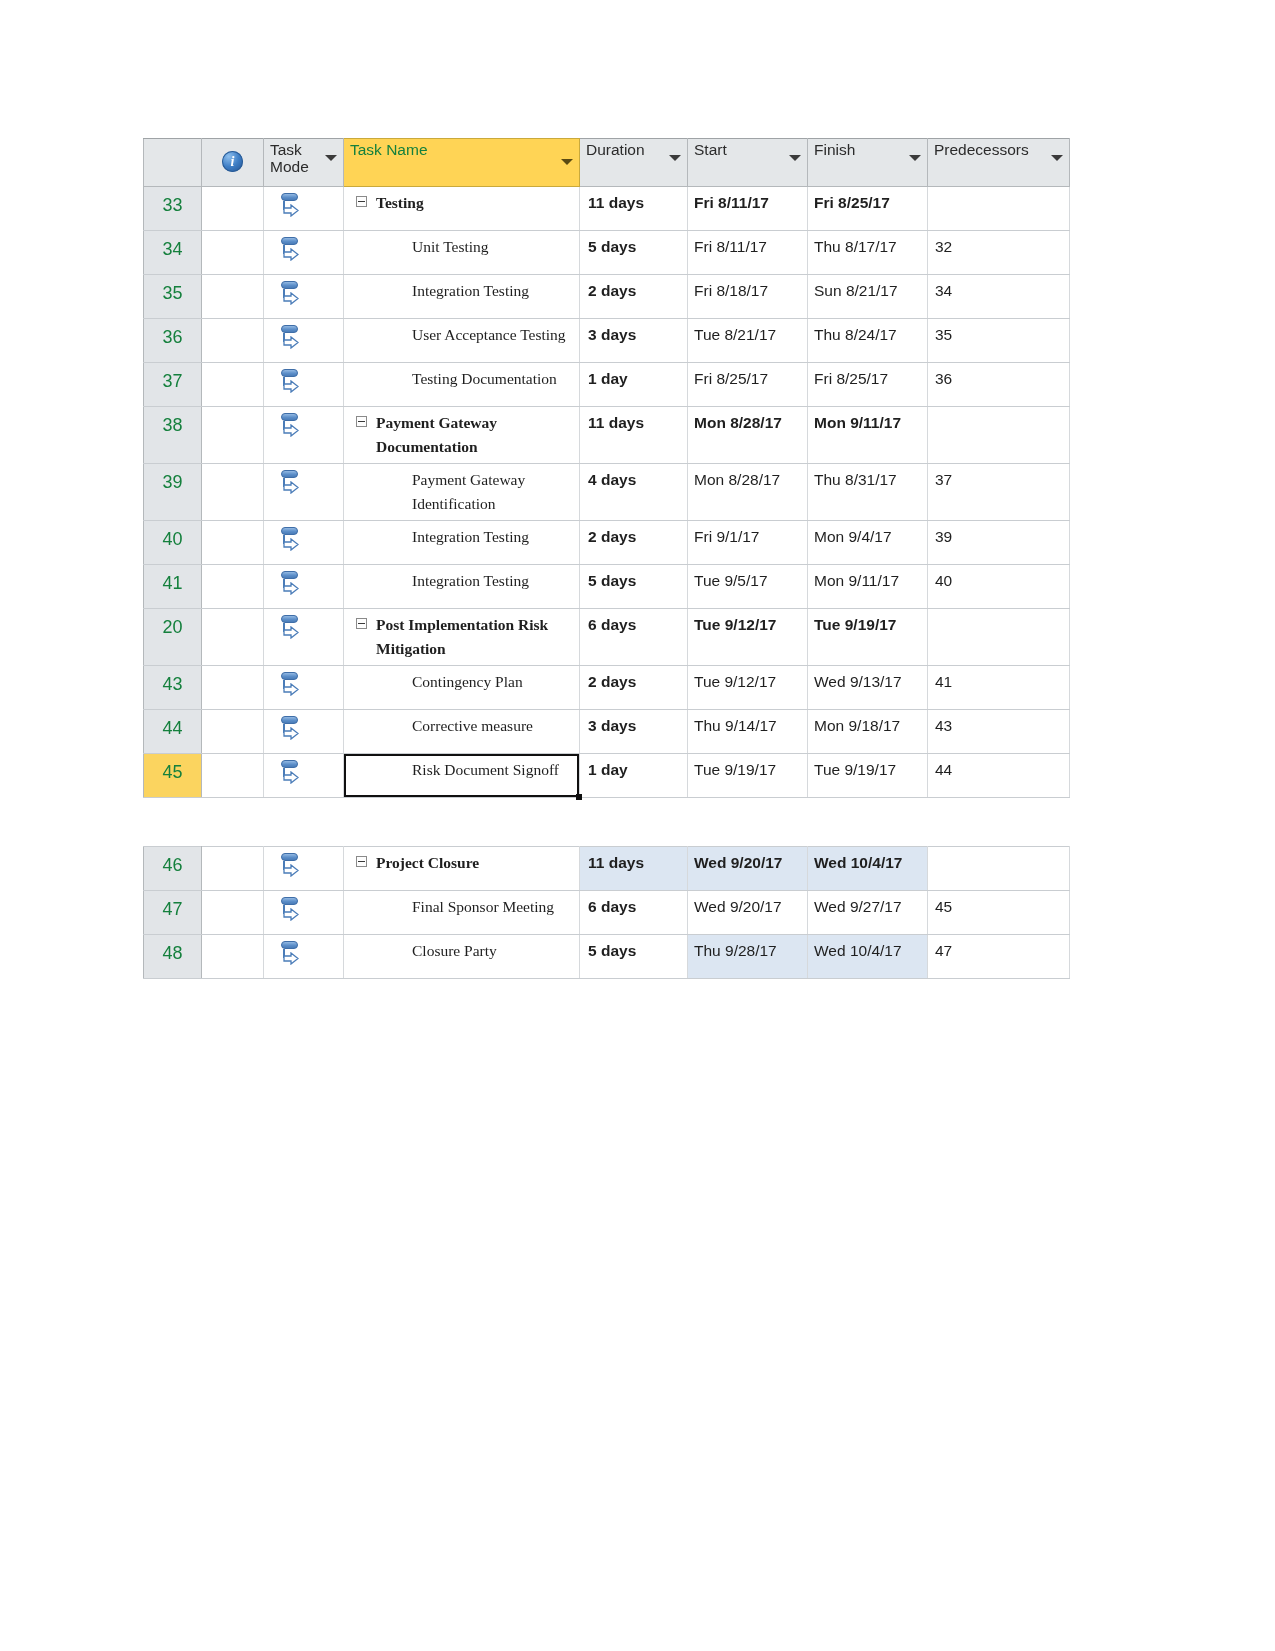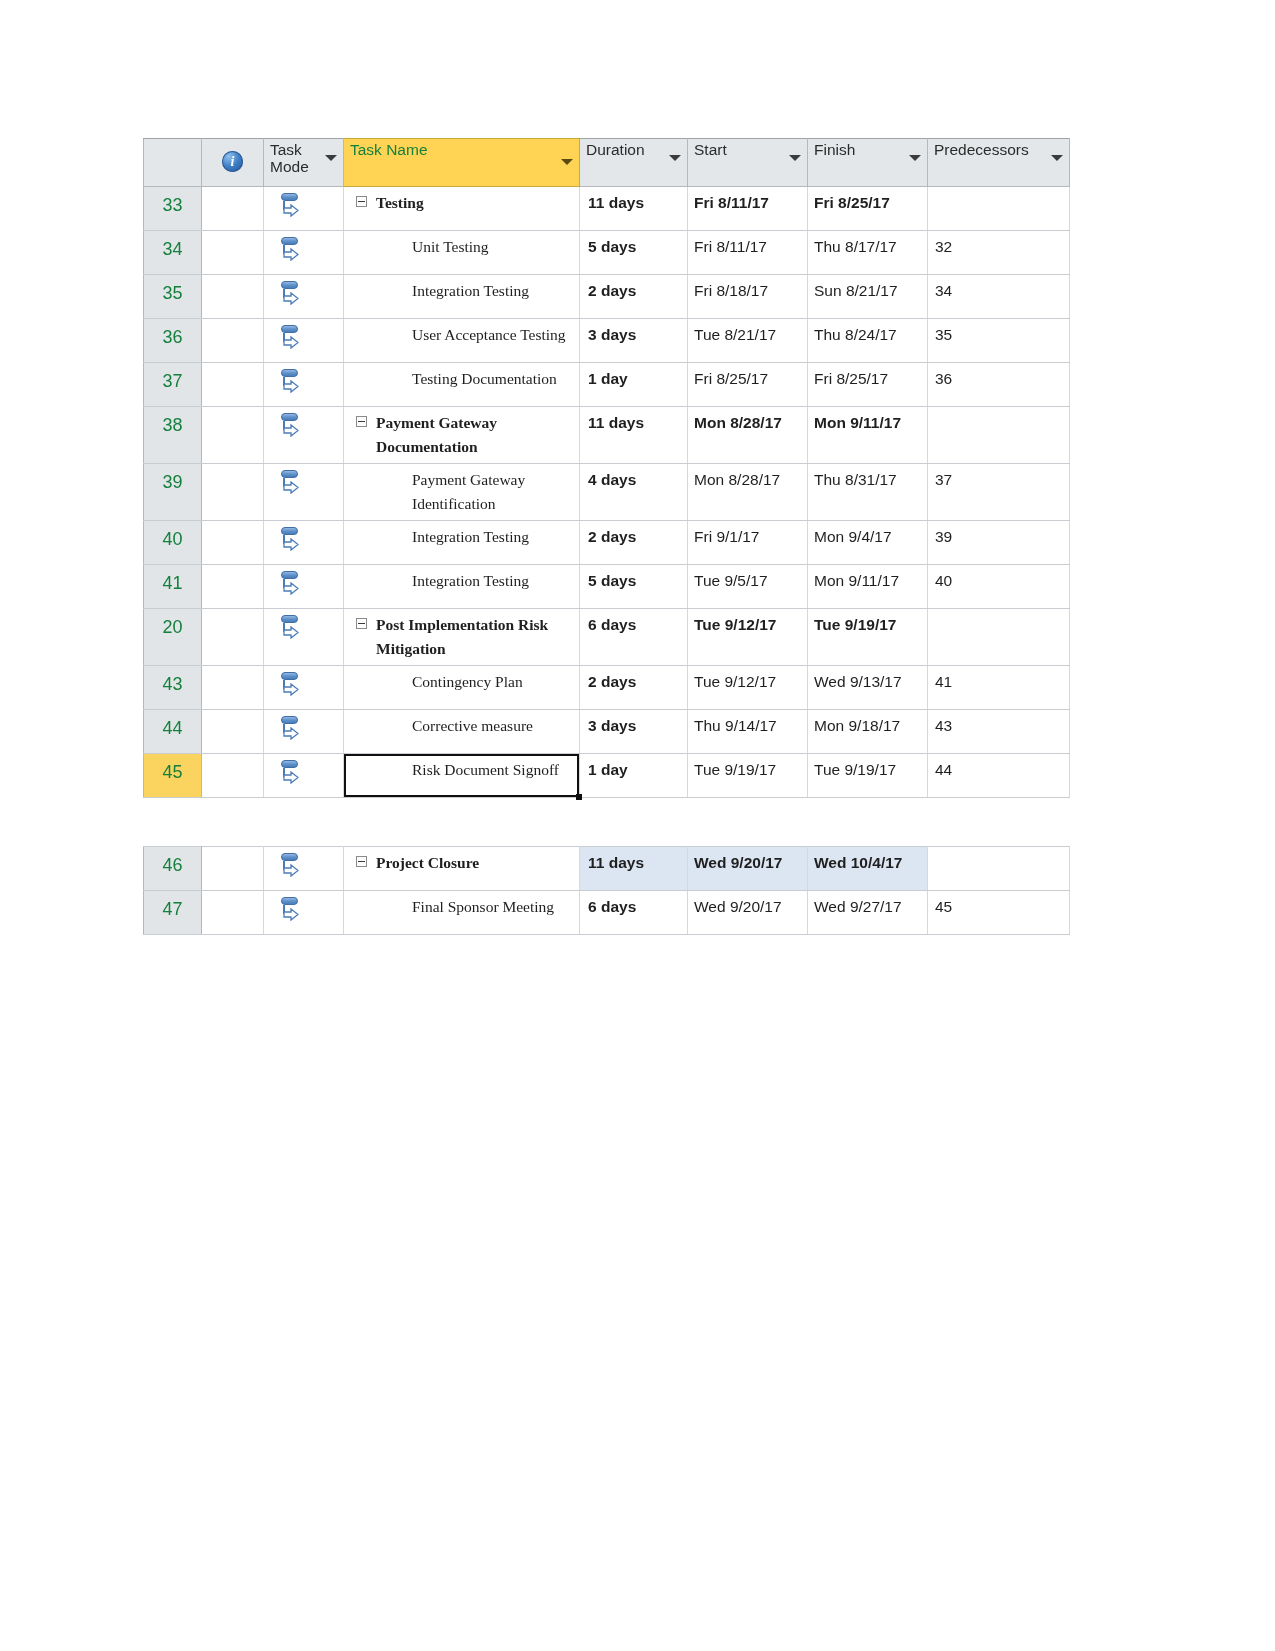--- a/index.html
+++ b/index.html
@@ -501,16 +501,32 @@
                 </svg>
               </span></span></td>
           <td class="name-cell">
             <span class="tn lvl2"><span>Final Sponsor Meeting</span></span>
           </td>
           <td class="dur-cell">6 days</td>
           <td class="start-cell">Wed 9/20/17</td>
           <td class="fin-cell">Wed 9/27/17</td>
           <td class="pred-cell">45</td>
         </tr>
+        <tr>
+          <td class="id-cell">48</td>
+          <td class="info-cell"></td>
+          <td class="mode-cell"><span class="mode-icon"><span class="bar"></span><span class="stem"></span><span class="arrow">
+                <svg width="16" height="13" viewBox="0 0 16 13">
+                  <path d="M1 4 H8 V1 L15 6.5 L8 12 V9 H1 Z" fill="#ffffff" stroke="#4a7cb8" stroke-width="1.3"></path>
+                </svg>
+              </span></span></td>
+          <td class="name-cell">
+            <span class="tn lvl2"><span>Closure Party</span></span>
+          </td>
+          <td class="dur-cell">5 days</td>
+          <td class="start-cell blue-fill">Thu 9/28/17</td>
+          <td class="fin-cell blue-fill">Wed 10/4/17</td>
+          <td class="pred-cell">47</td>
+        </tr>
       </tbody>
   </table>
 
 </div>
 
 </body></html>

